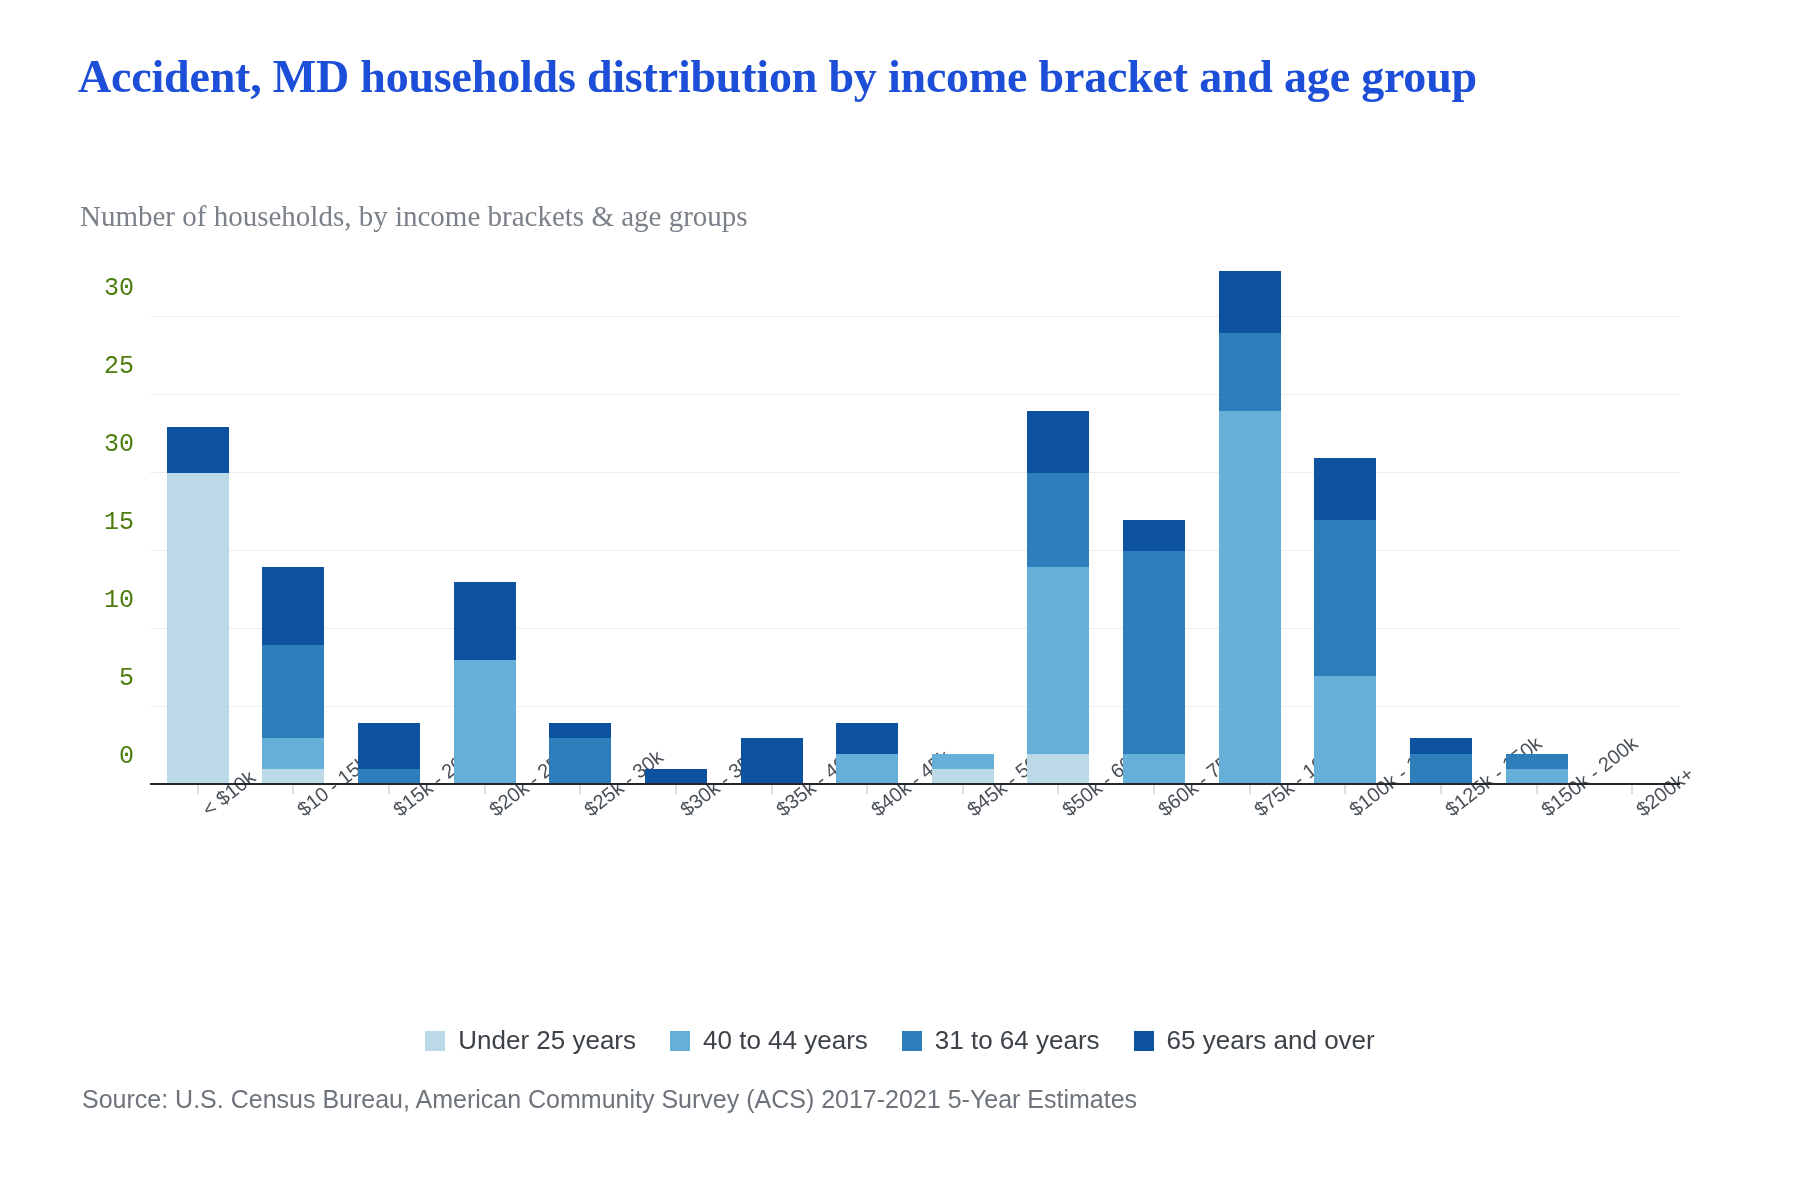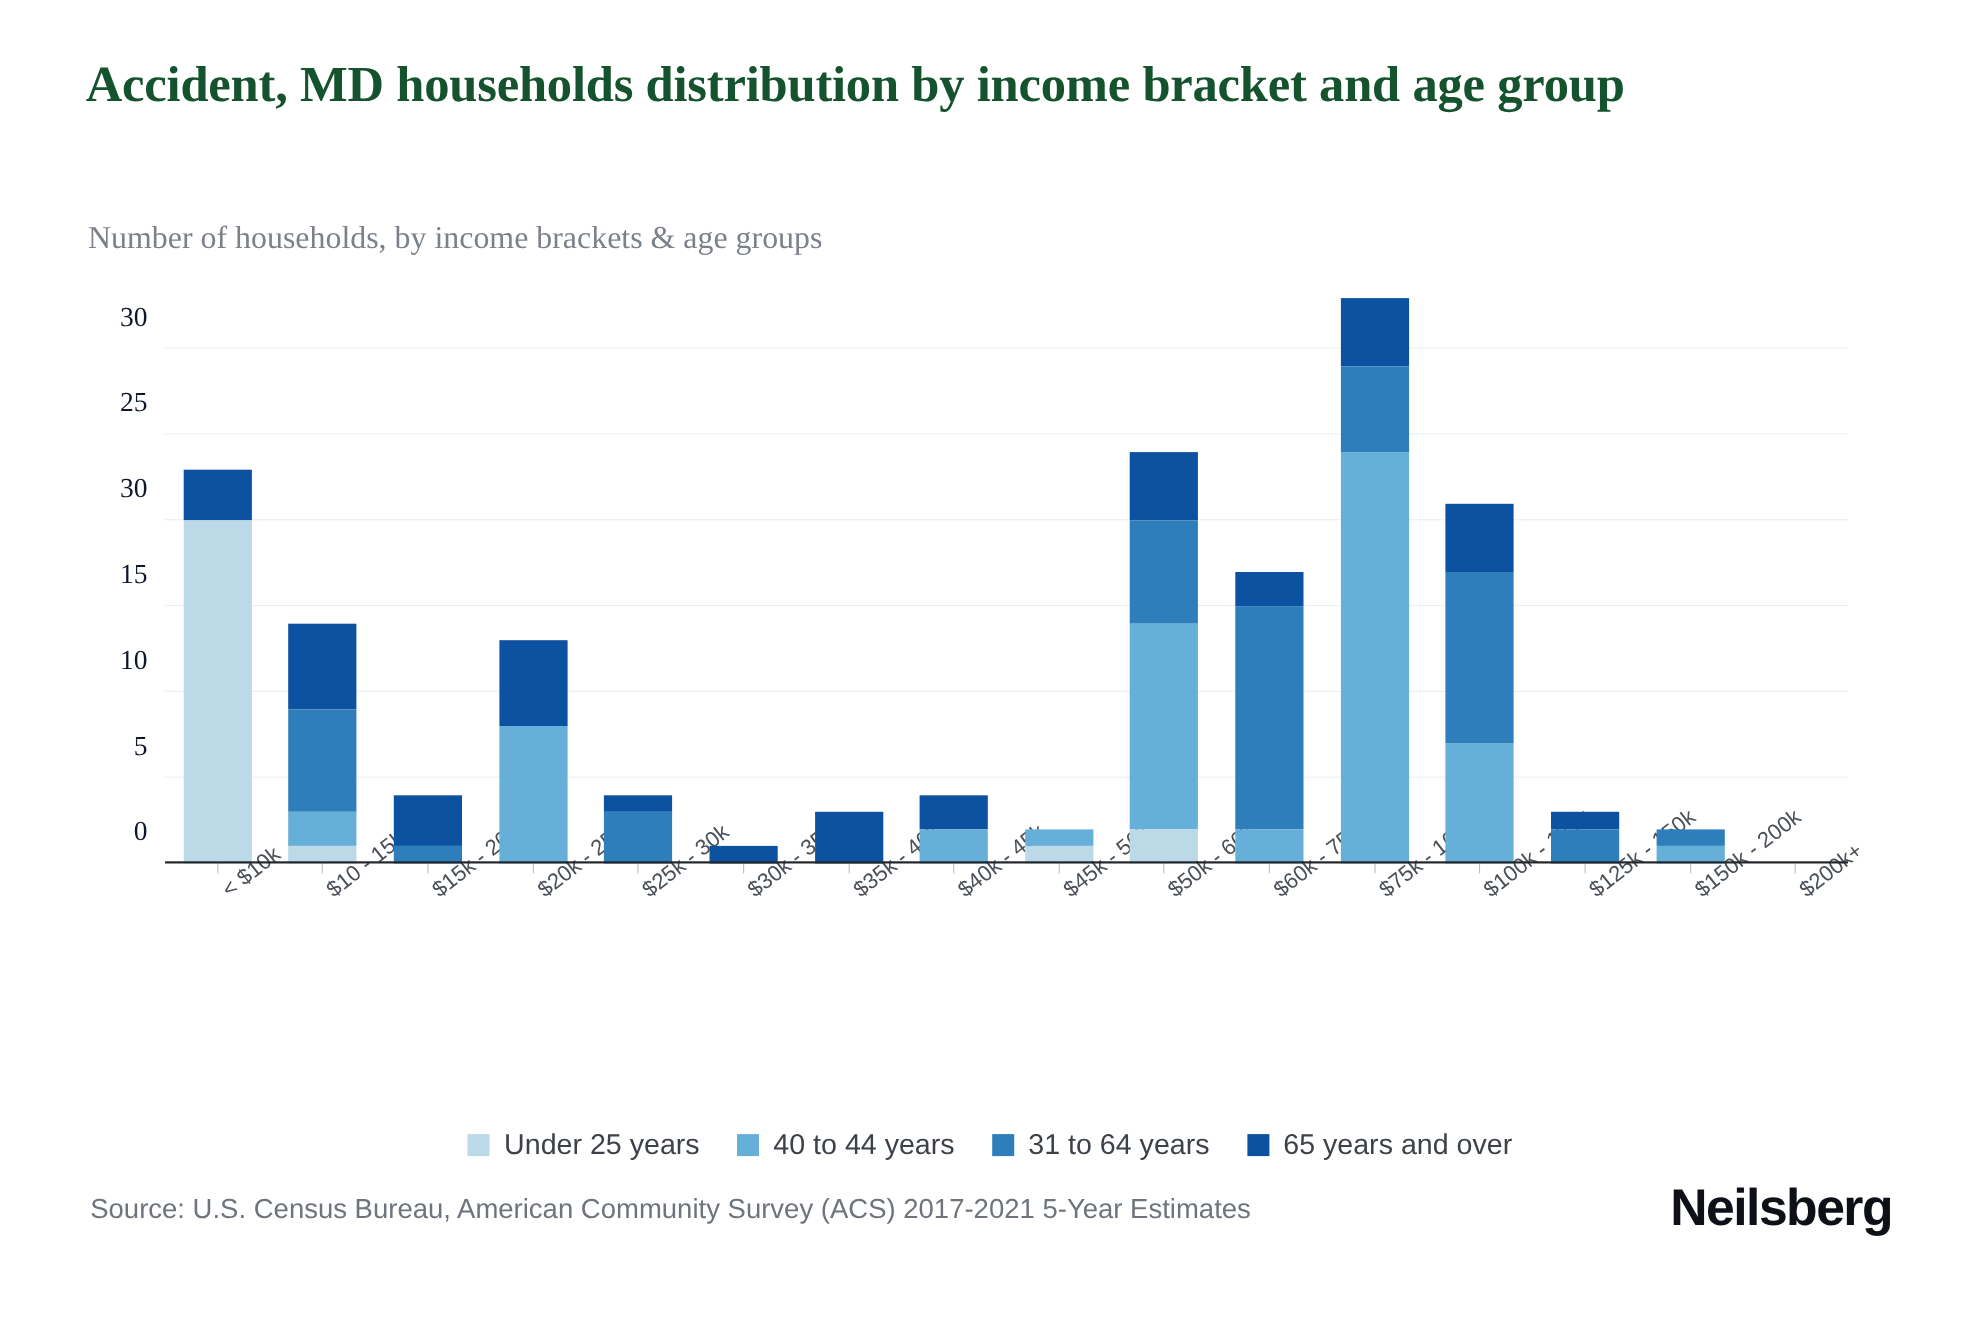--- a/index.html
+++ b/index.html
@@ -12,21 +12,21 @@
   }
   .page{position:absolute;inset:0;}
 
   
   .title{
     position:absolute;left:78px;top:48px;width:1560px;
     font-family:"Liberation Serif", serif;
     font-weight:bold;
     font-size:46px;
     line-height:1.28;
-    color:#14532d;
+    color:#1d4ed8;
     letter-spacing:-0.2px;
   }
   .subtitle{
     position:absolute;left:80px;top:200px;
     font-family:"Liberation Serif", serif;
     font-size:29px;
     color:#7b8189;
   }
 
   
@@ -43,22 +43,22 @@
   }
   .axis-base{
     position:absolute;left:0;right:0;bottom:0;height:2px;
     background:#23272b;
   }
   .ytick{
     position:absolute;
     right:calc(100% + 16px);
     transform:translateY(-50%);
     font-size:25px;
-    color:#0f172a;
-    font-family:Liberation Serif, serif;
+    color:#4d7c0f;
+    font-family:Liberation Mono, monospace;
     white-space:nowrap;
   }
 
   .bars{
     position:absolute;left:0;top:0;right:0;bottom:0;
     display:flex;
     align-items:flex-end;
   }
   .barcell{
     flex:1 1 0;
@@ -296,15 +296,14 @@
         <span class="legend-swatch" style="background: rgb(46, 126, 188);"></span>
         <span class="legend-label">31 to 64 years</span>
       </div>
       <div class="legend-item">
         <span class="legend-swatch" style="background: rgb(12, 82, 160);"></span>
         <span class="legend-label">65 years and over</span>
       </div>
     </div>
 
   <div class="source">Source: U.S. Census Bureau, American Community Survey (ACS) 2017-2021 5-Year Estimates</div>
-  <div class="brand">Neilsberg</div>
 
 </div>
 
 </body></html>

